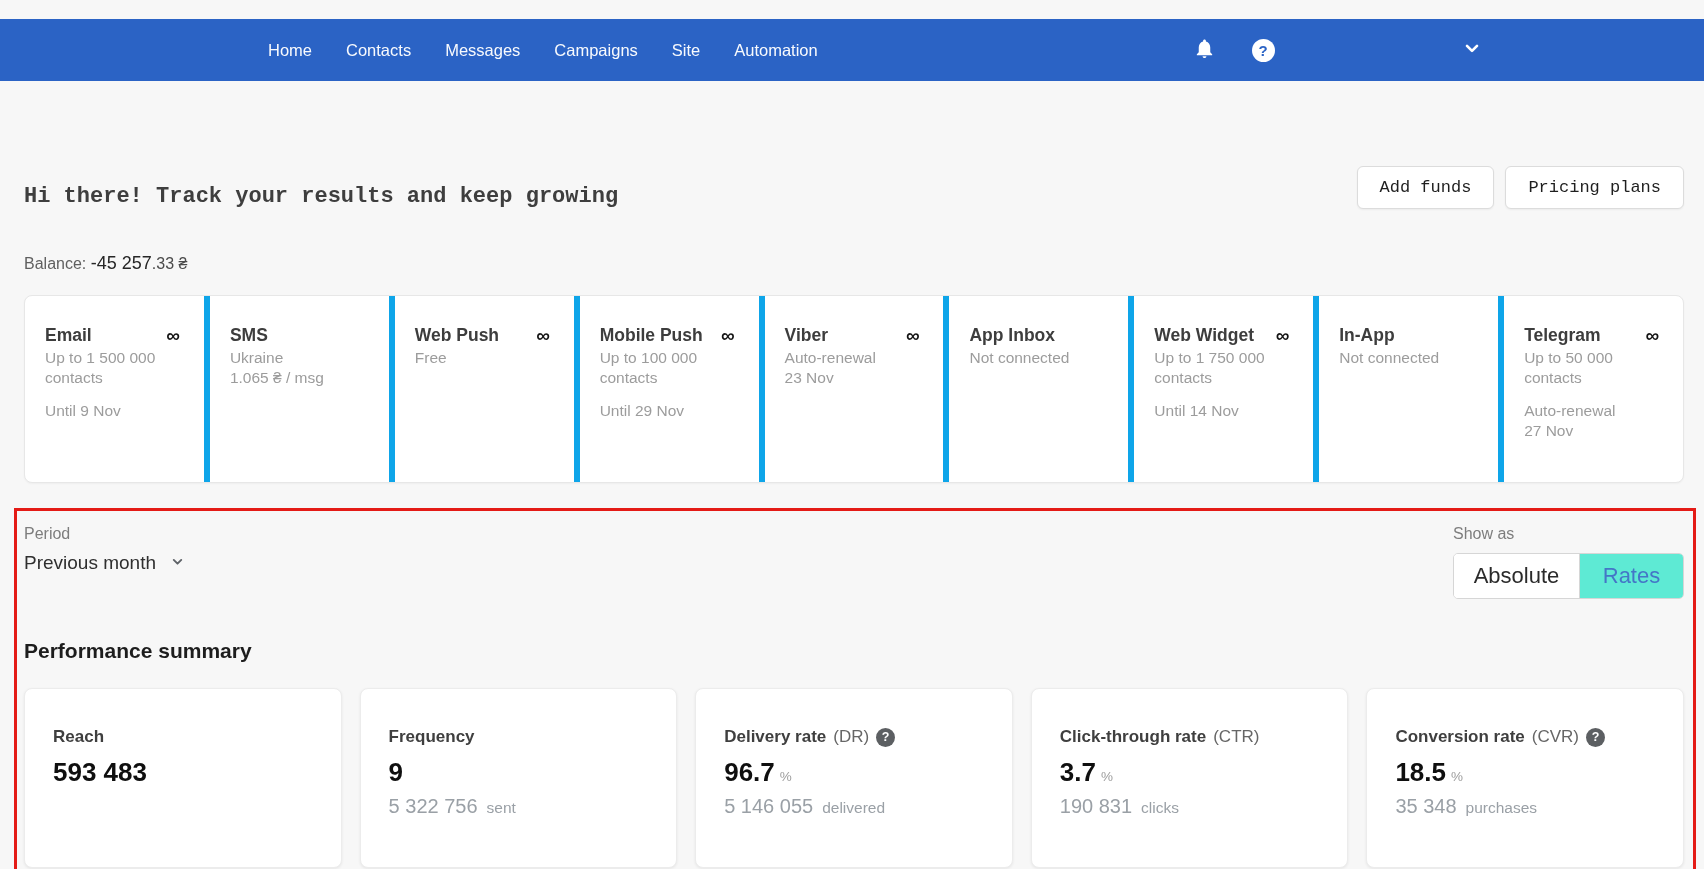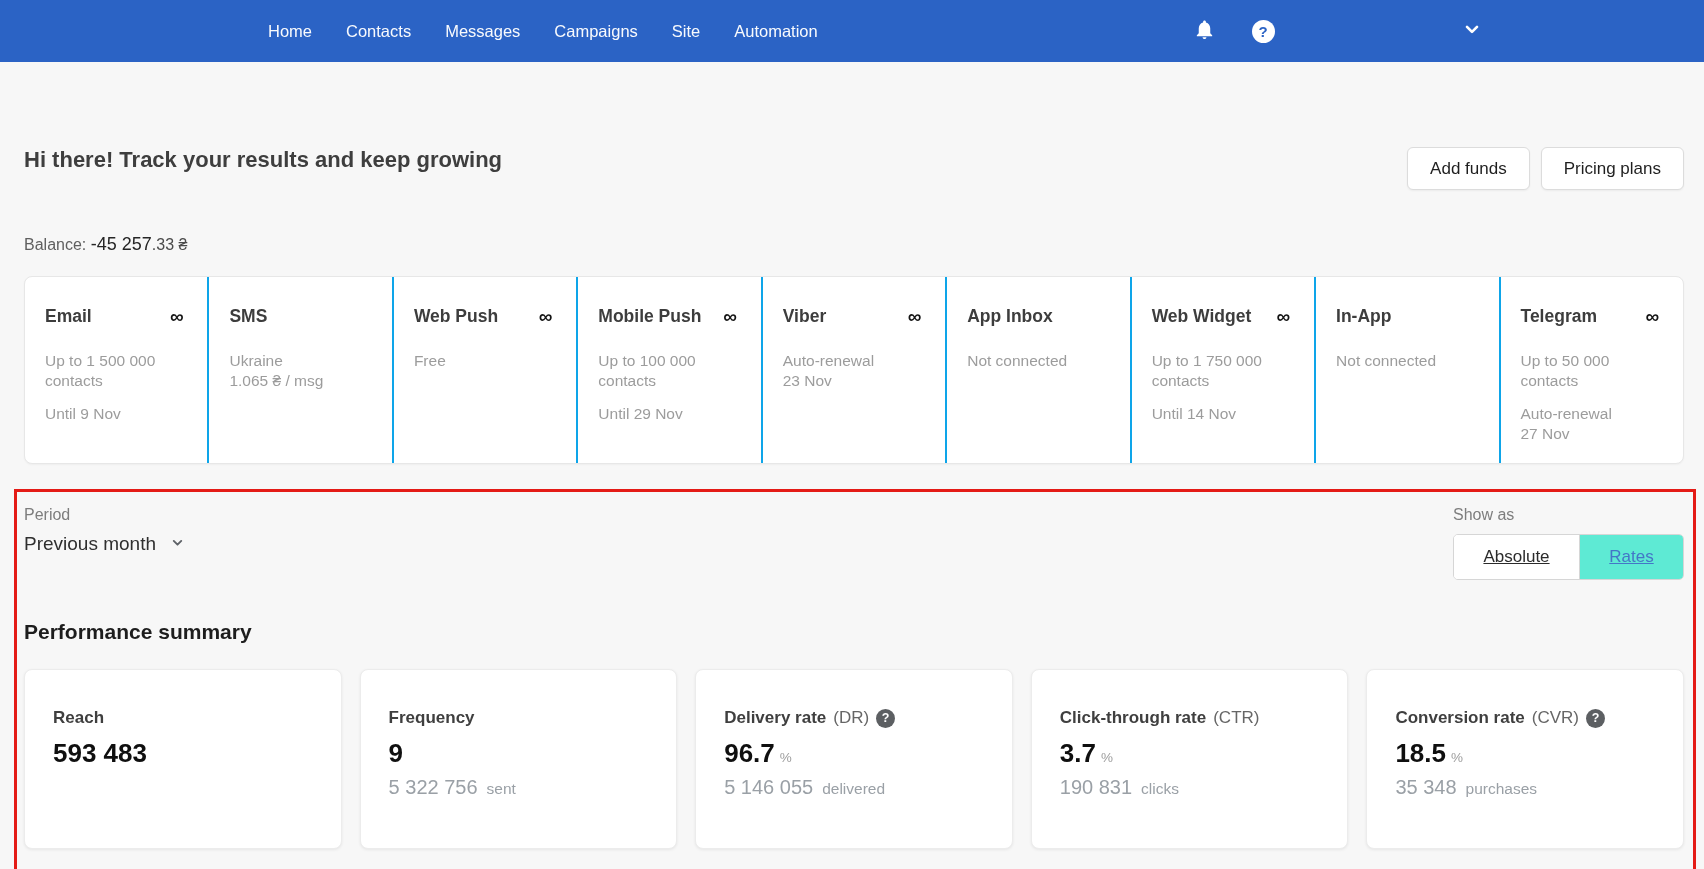--- a/index.html
+++ b/index.html
@@ -1,60 +1,60 @@
 <!DOCTYPE html>
 <html><head>
 <meta charset="utf-8">
 <style>
   * { margin:0; padding:0; box-sizing:border-box; }
   html,body { width:1704px; height:869px; overflow:hidden; }
   body { background:#f7f7f7; font-family:"Liberation Sans","DejaVu Sans",sans-serif; }
 
   
-  .navbar { position:relative; height:62px; background:#2b63c5; display:flex; align-items:center; }
+  .navbar { position:relative; height:62px; background:#2b63c5; display:flex; align-items:center;margin-top:19px; }
   .nav-menu { margin-left:268px; display:flex; gap:34px; }
   .nav-item { color:rgba(255,255,255,.97); font-size:16.5px; cursor:pointer; white-space:nowrap; }
   .nav-iconbtn { position:absolute; top:0; height:62px; display:flex; align-items:center; justify-content:center; width:40px; cursor:pointer; }
   .nav-bell { left:1184px; }
   .nav-help { left:1243px; }
   .nav-acct { left:1452px; }
   .help-circle { width:23px; height:23px; border-radius:50%; background:#fff; color:#2b63c5; font-size:15px; font-weight:700; display:flex; align-items:center; justify-content:center; }
 
   
   .content { padding:0 20px 0 24px; }
 
-  .header-row { margin-top:85px; height:43px; display:flex; justify-content:space-between; align-items:flex-start; }
+  .header-row { margin-top:85px; height:43px; display:flex; justify-content:space-between; align-items:flex-end;font-family:Liberation Mono, monospace; }
   .page-title { font-size:22px; font-weight:700; color:#3e3e3e; }
   .header-buttons { display:flex; gap:11px; }
   .btn { height:43px; padding:0 22px; background:#fff; border:1px solid #dcdcdc; border-radius:6px;
          font-size:17px; color:#1f1f1f; font-family:inherit; cursor:pointer; box-shadow:0 1px 2px rgba(0,0,0,.05); white-space:nowrap; }
 
   .balance-row { margin-top:44px; font-size:16px; color:#5f5f5f; }
   .balance-bold { font-size:18px; font-weight:400; color:#262626; }
   .balance-rest { color:#4a4a4a; }
 
   
   .channels-card { margin-top:21px; height:188px; background:#fff; border:1px solid #e7e7e7; border-radius:8px;
                    display:flex; box-shadow:0 1px 2px rgba(0,0,0,.04); overflow:hidden; }
   .channel { flex:1; padding:29px 18px 0 20px; cursor:pointer; }
-  .channel + .channel { border-left:2px solid #0ea5e9; }
+  .channel + .channel { border-left:6px solid #0ea5e9; }
   .ch-head { display:flex; justify-content:space-between; align-items:center; }
   .ch-title { font-size:17.5px; font-weight:700; color:#3d3d3d; white-space:nowrap; }
   .ch-inf { font-size:19px; font-weight:700; color:#141414; margin-right:6px; line-height:1; }
-  .ch-desc { margin-top:24px; font-size:15.5px; color:#9c9c9c; line-height:20px; white-space:pre-line; }
+  .ch-desc { margin-top:2px; font-size:15.5px; color:#9c9c9c; line-height:20px; white-space:pre-line; }
   .ch-foot { margin-top:13px; font-size:15.5px; color:#9c9c9c; line-height:20px; white-space:pre-line; }
 
   
   .annotated { margin:25px -12px 0 -10px; border:3px solid #e41b16; border-bottom:none; padding:14px 9px 40px 7px; height:400px; }
 
   .filters-row { display:flex; justify-content:space-between; align-items:flex-start;gap:9px; }
   .filter-label { font-size:16px; color:#7d7d7d; }
   .period-value { margin-top:9px; display:flex; align-items:center; gap:14px; font-size:19px; color:#2f2f2f; cursor:pointer; }
   .toggle { margin-top:10px; display:flex; height:46px; border:1px solid #d6d6d6; border-radius:5px; overflow:hidden; background:#fff; }
-  .toggle-btn { display:flex; align-items:center; justify-content:center; font-size:17px; cursor:pointer; font-family:inherit; border:none;text-decoration:underline; }
+  .toggle-btn { display:flex; align-items:center; justify-content:center; font-size:22px; cursor:pointer; font-family:inherit; border:none; }
   .toggle-abs { width:125px; background:#fff; color:#2b2b2b; }
   .toggle-rates { width:104px; background:#5eead4; color:#4476c7; border-left:1px solid #d6d6d6; }
 
   .perf-title { margin-top:40px; font-size:21px; font-weight:700; color:#1d1d1d; }
 
   .stat-cards { margin-top:25px; display:flex; gap:18px; }
   .stat-card { flex:1; height:180px; background:#fff; border:1px solid #ececec; border-radius:8px;
                padding:38px 24px 0 28px; box-shadow:0 1px 3px rgba(0,0,0,.07); }
   .sc-label { display:flex; align-items:center; gap:7px; font-size:17px; font-weight:700; color:#3f3f3f; white-space:nowrap; }
   .sc-abbr { font-weight:400; color:#666; }

